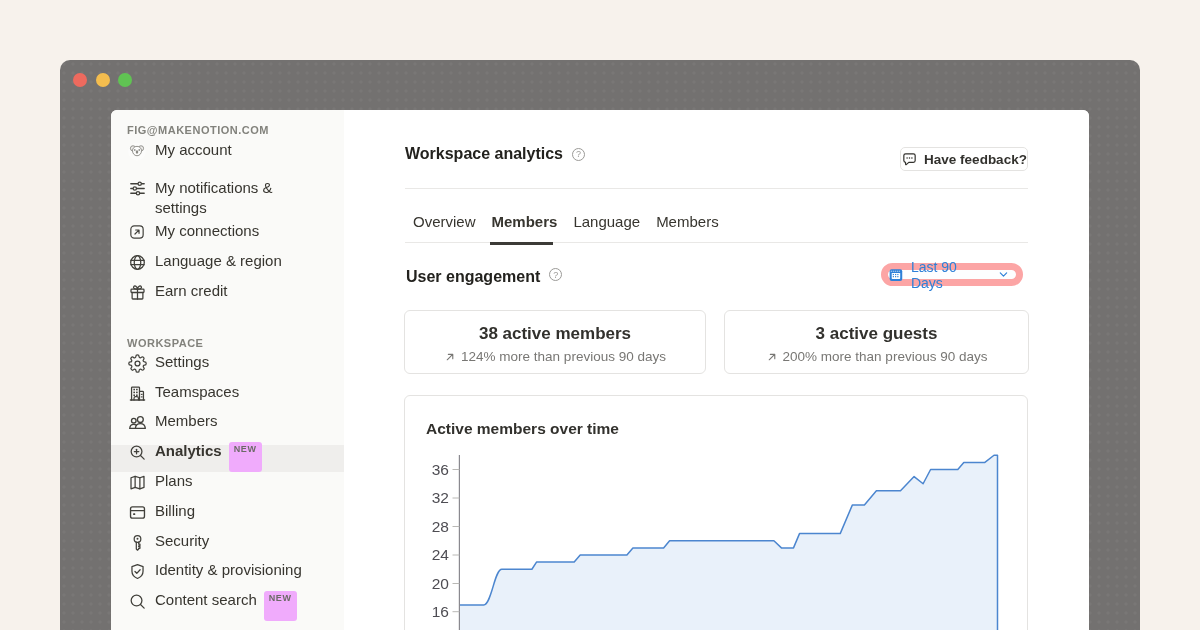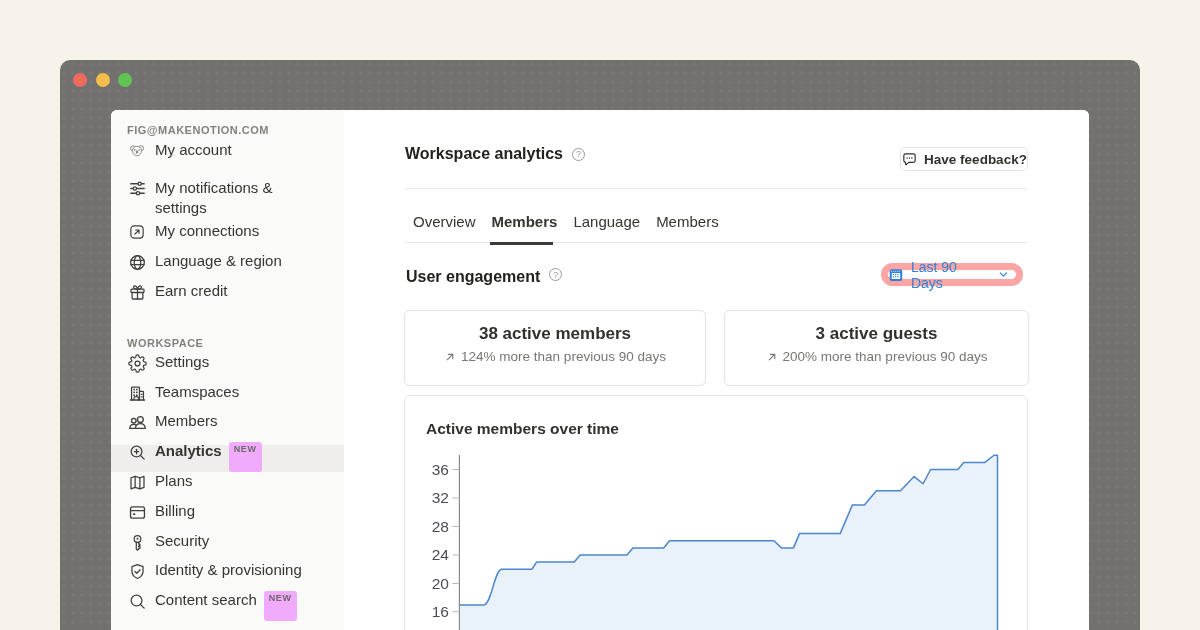--- a/index.html
+++ b/index.html
@@ -31,21 +31,21 @@
 .tabs { position:absolute; left:69px; top:103px; display:flex; font-size:15px; color:#37352f; }
 .tab { margin-right:16px; }
 .tab.active { font-weight:700; }
 .tabline { position:absolute; left:61px; right:61px; top:132px; height:1px; background:#e9e8e6; }
 .h2 { position:absolute; left:62px; top:158px; font-size:16px; font-weight:700; color:#23221e; display:flex; }
 .range-btn { position:absolute; left:537px; top:153px; width:142px; height:23px; border:7px solid #fca5a5; border-radius:12px; display:flex; align-items:center; justify-content:center; font-size:14px; font-weight:500; color:#2e80d8; background:#fdfeff; }
 .range-btn svg { margin:0 7px 0 0; }
 .cards { position:absolute; left:60px; top:200px; display:flex; }
 .card { width:302px; }
 .card:last-child { width:305px; margin-right:0; }
-.card {  height:76px; border:1px solid #e4e3e1; border-radius:6px; text-align:center; margin-right:18px; padding-top:13px; }
+.card {  height:64px; border:1px solid #e4e3e1; border-radius:6px; text-align:center; margin-right:18px; padding-top:13px; }
 .card .big { font-size:17px; font-weight:700; color:#32312d; }
 .card .sub { font-size:13.5px; color:#787774; margin-top:5px; display:flex; align-items:center; justify-content:center; }
 .chart-card { position:absolute; left:60px; top:285px; width:624px; height:260px; border:1px solid #e4e3e1; border-radius:6px; }
 .chart-title { position:absolute; left:21px; top:24px; font-size:15.5px; font-weight:700; color:#32312d; }
 .chart-svg { position:absolute; left:0px; top:50px; }
 </style>
 </head>
 <body>
 <div class="window">
   <div class="lights">

